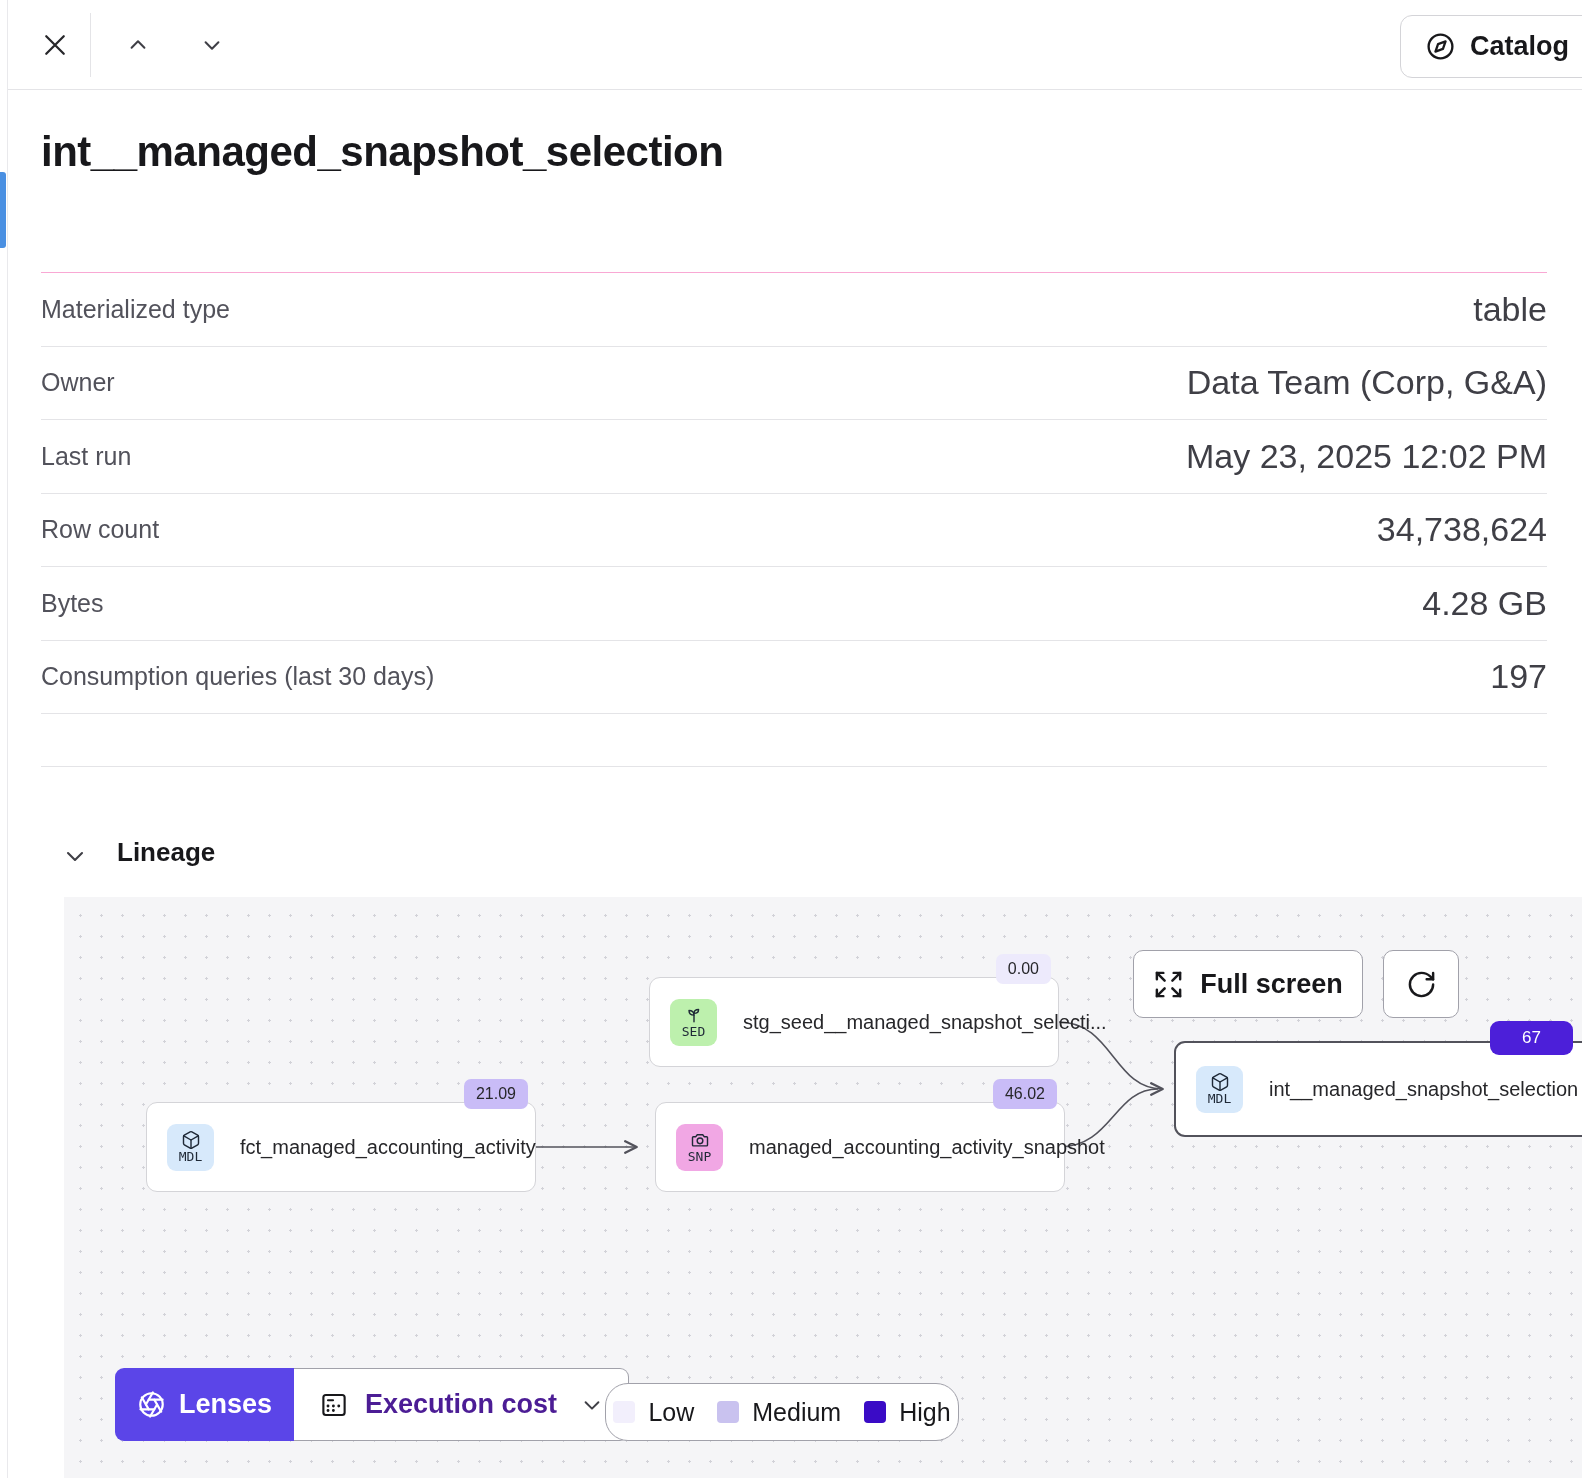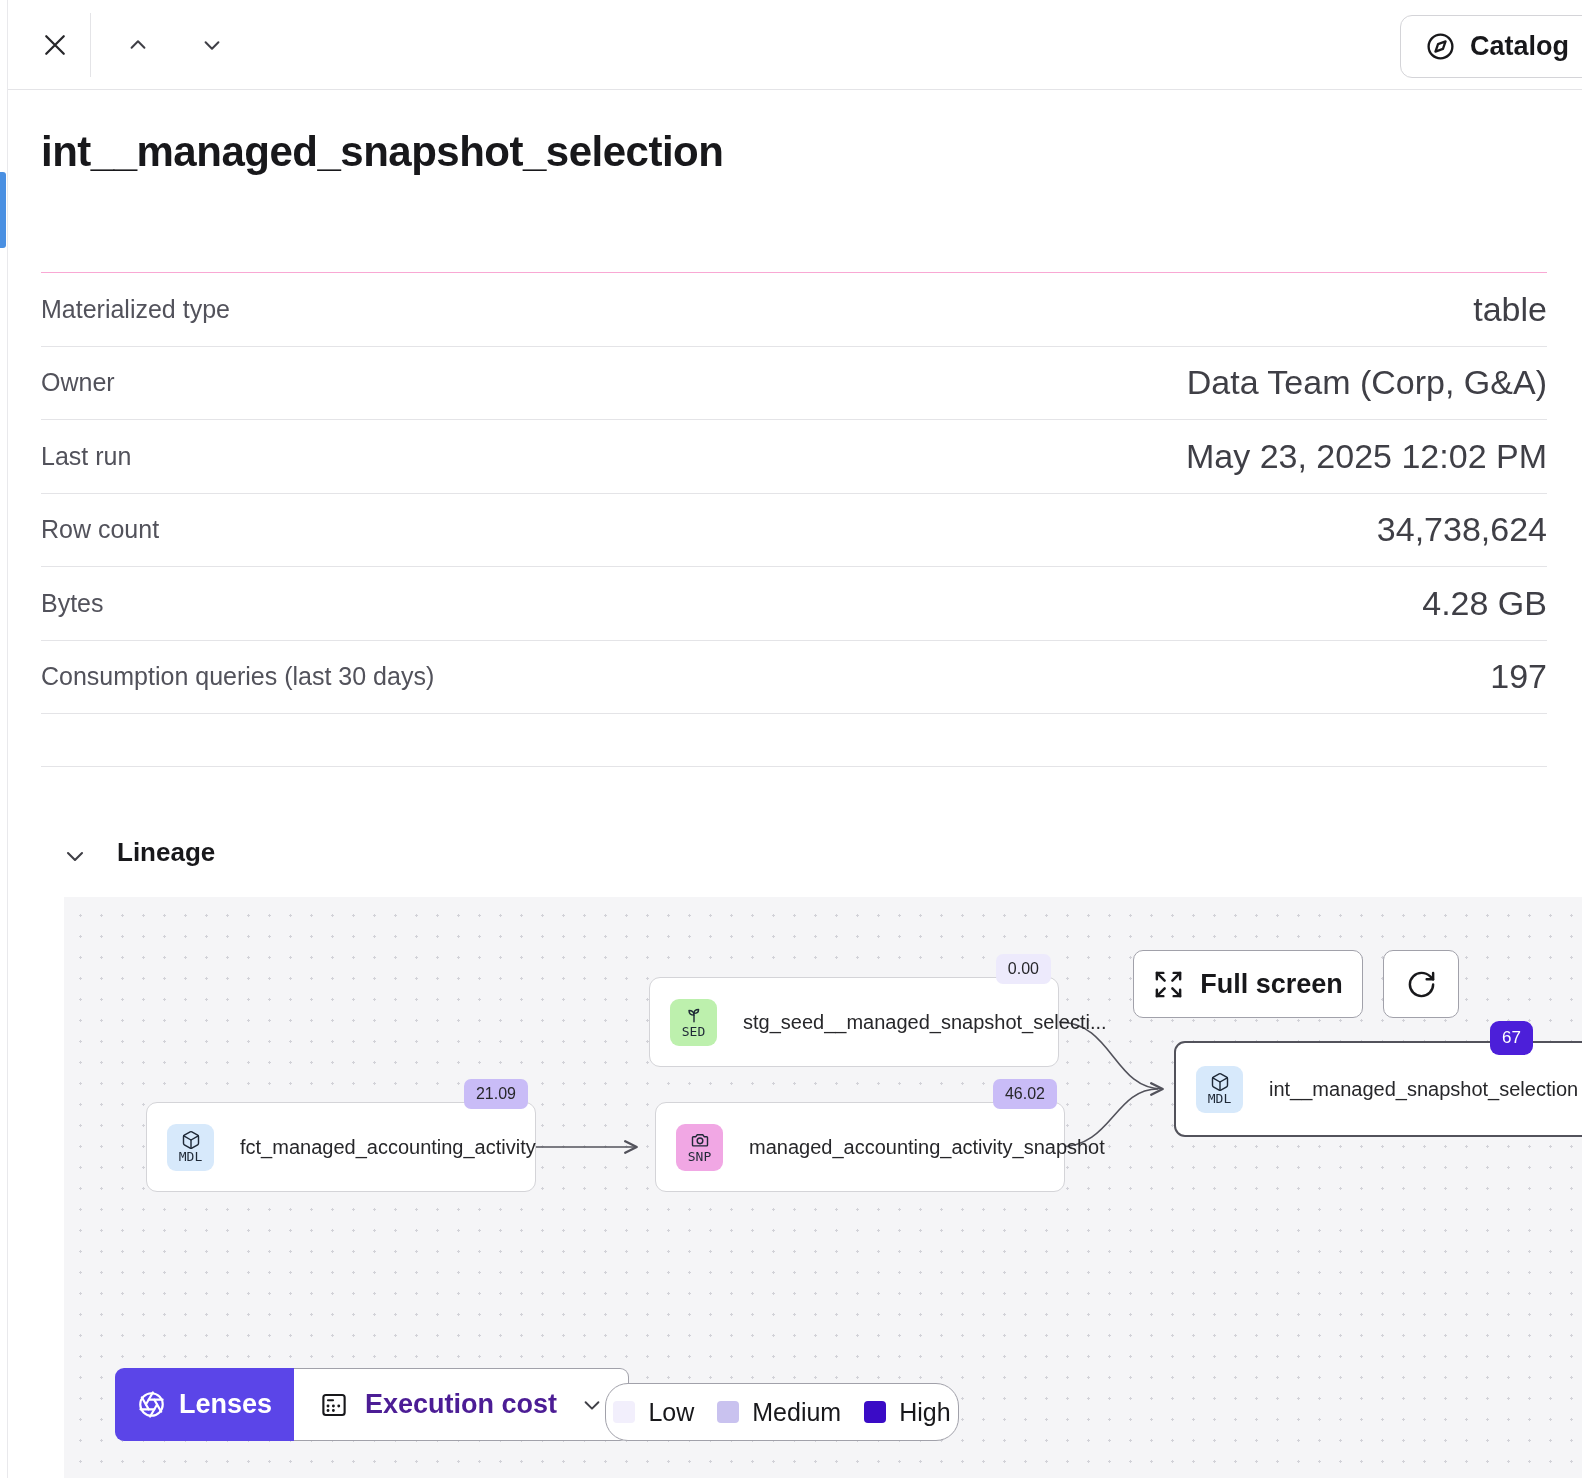--- a/index.html
+++ b/index.html
@@ -56,21 +56,21 @@
   .node-snp { left:591px; top:205px; width:410px; }
   .node-int { left:1110px; top:144px; width:476px; height:96px; border:2px solid #52525b; }
   .node-icon { width:47px; height:47px; border-radius:9px; display:flex; flex-direction:column;
     align-items:center; justify-content:center; color:#1f2937; flex:none; }
   .node-icon svg { display:block; }
   .node-icon .tcode { font-family:"DejaVu Sans Mono","Liberation Mono",monospace;
     font-size:13px; line-height:14px; color:#1f2937; }
   .node-label { font-size:20px; color:#27272a; white-space:nowrap; }
   .badge { position:absolute; top:-24px; right:7px; height:30px; padding:0 12px;
     border-radius:7px; font-size:16px; color:#27272a; display:flex; align-items:center; }
-  .badge-int { left:314px; right:auto; top:-22px; height:34px; padding:0 12px;
+  .badge-int { left:314px; right:auto; top:-22px; height:34px; padding:0 32px;
     border-radius:9px; font-size:17px; color:#ffffff; }
 
   
   .gbtn { position:absolute; background:#fff; border:1.5px solid #a1a1aa; border-radius:10px;
     display:flex; align-items:center; justify-content:center; gap:16px; cursor:pointer;
     color:#18181b; font-family:inherit; }
   .fullscreen-btn { left:1069px; top:53px; width:230px; height:68px; font-size:27px; font-weight:600; }
   .refresh-btn { left:1319px; top:53px; width:76px; height:68px; }
 
   .lenses-bar { position:absolute; left:51px; top:471px; display:flex; height:73px; }

